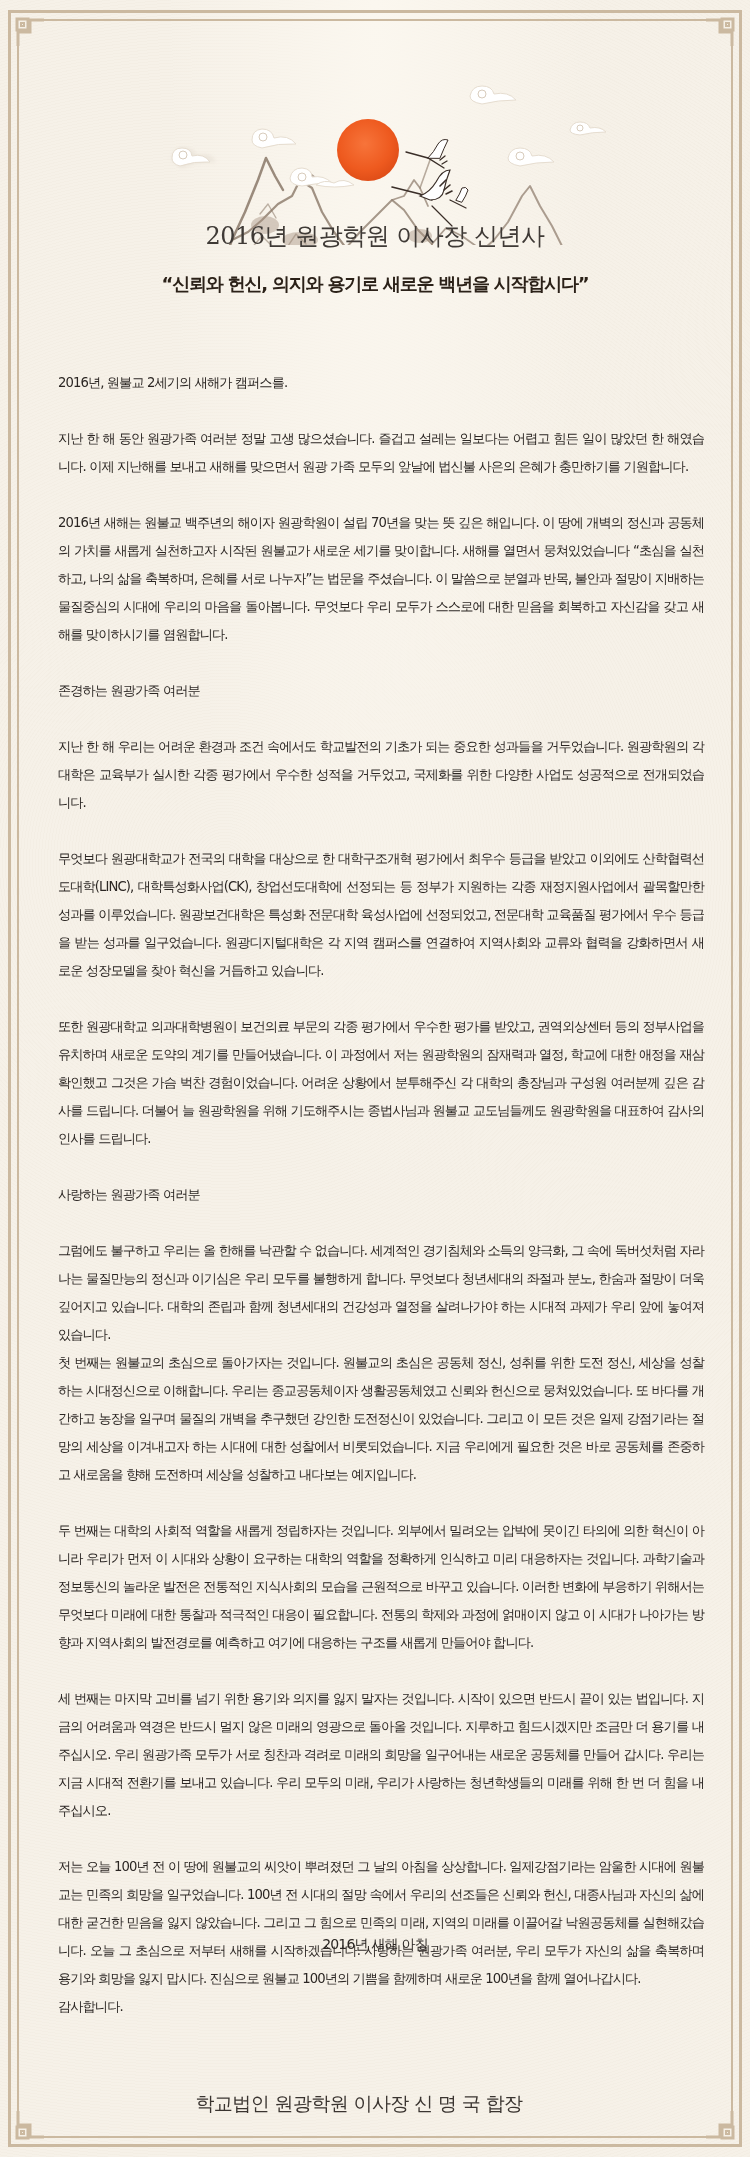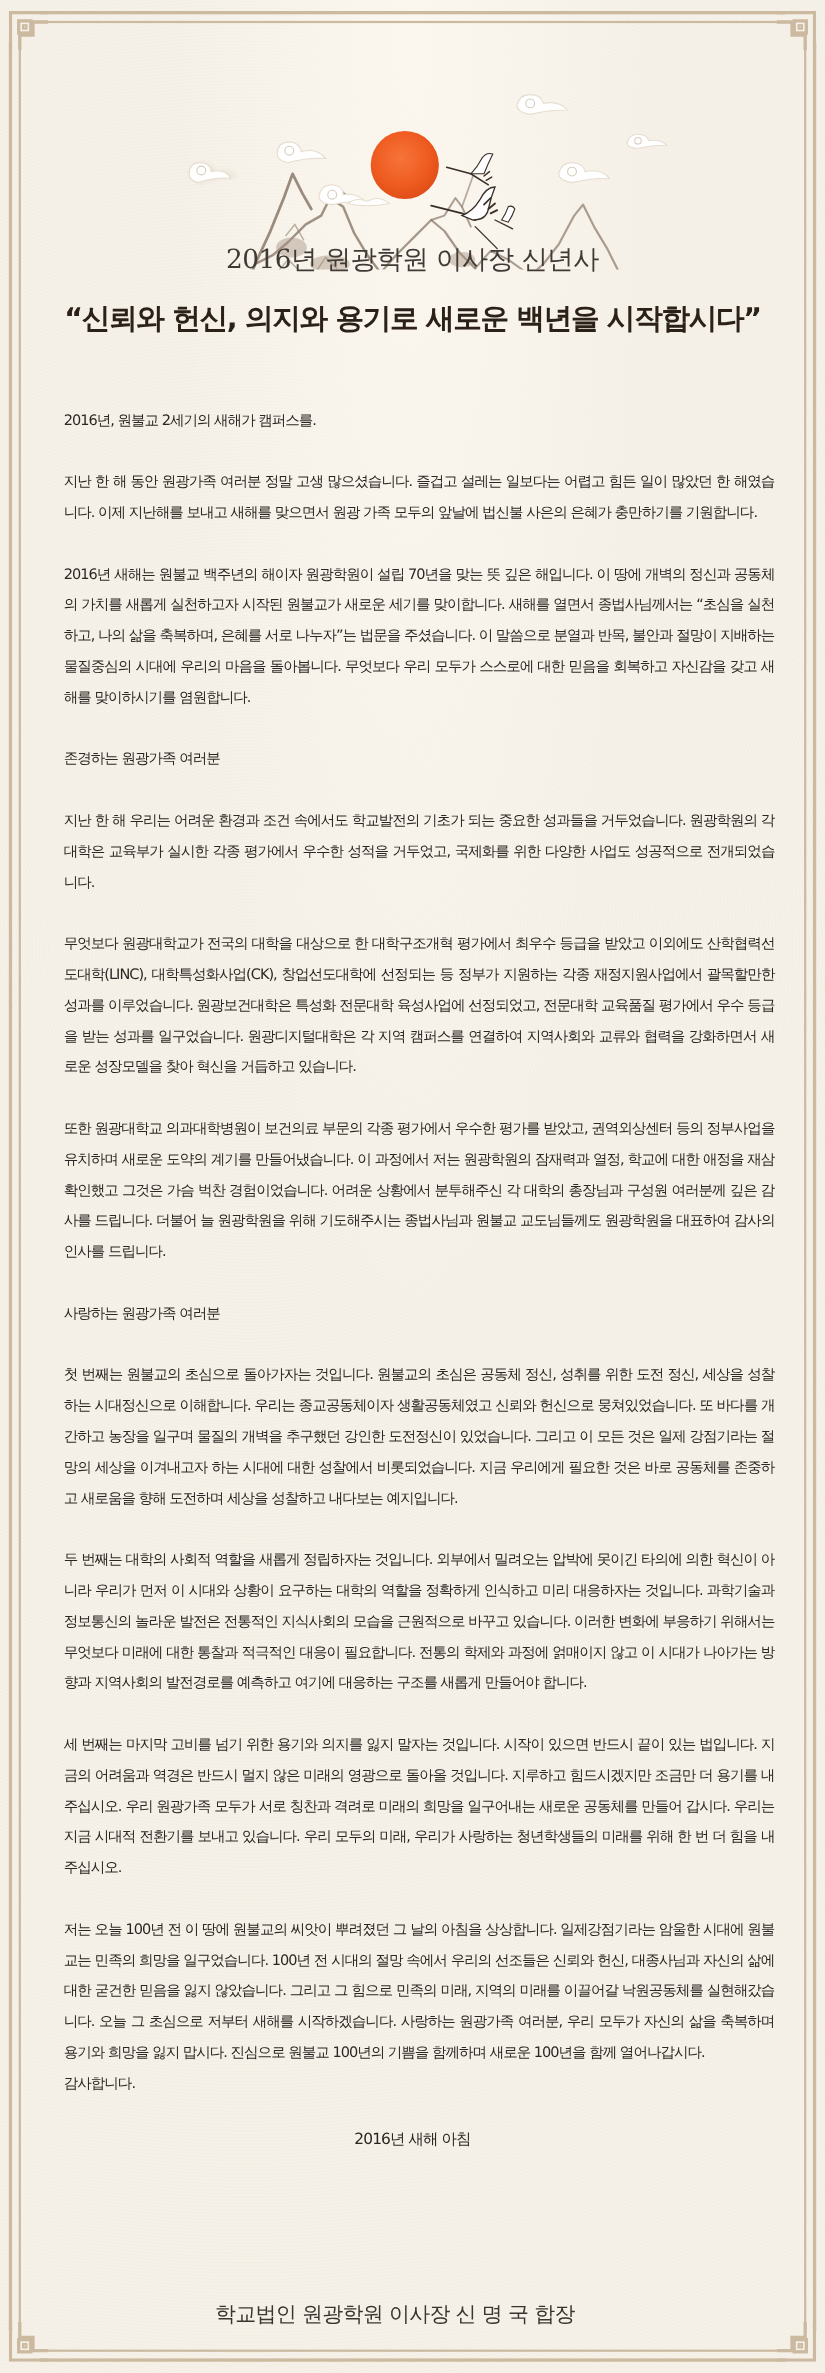--- a/index.html
+++ b/index.html
@@ -18,21 +18,21 @@
   .corner { position: absolute; width: 36px; height: 36px; }
   .hero { position: absolute; left: 0; top: 0; width: 750px; height: 245px; }
   .title-1 {
     position: absolute; left: 0; width: 750px; top: 220px; text-align: center;
     font-family: "DejaVu Serif", "Liberation Serif", serif;
     font-size: 24px; color: #3f3a36; letter-spacing: -0.5px;
   }
   .title-2 {
     position: absolute; left: 0; width: 750px; top: 272px; text-align: center;
     font-family: "DejaVu Sans", "Liberation Sans", sans-serif;
-    font-size: 26px; font-weight: bold; color: #2b2118; letter-spacing: -1.2px;
+    font-size: 18px; font-weight: bold; color: #2b2118; letter-spacing: -1.2px;
   }
   .body-text {
     position: absolute; left: 50px; width: 654px; top: 369px;
     font-size: 13.2px; line-height: 28px; letter-spacing: -0.9px; color: #2b2623;
     text-align: justify;
   }
   .body-text p { margin: 0 0 28px 0; }
   .body-text p.tight { margin-bottom: 0; }
   .body-text .indent { padding-left: 8px; }
   .closing-date {
@@ -157,26 +157,27 @@
     <path d="M456 200 q4 -6 6 -12 q4 -2 6 2 q-2 6 -6 12 z" fill="#fff" stroke-width="1"></path>
   </g>
 </svg>
 
 <div class="title-1">2016년 원광학원 이사장 신년사</div>
 <div class="title-2">“신뢰와 헌신, 의지와 용기로 새로운 백년을 시작합시다”</div>
 
 <div class="body-text">
   <p class="indent">2016년, 원불교 2세기의 새해가 캠퍼스를.</p>
   <p class="indent">지난 한 해 동안 원광가족 여러분 정말 고생 많으셨습니다. 즐겁고 설레는 일보다는 어렵고 힘든 일이 많았던 한 해였습니다. 이제 지난해를 보내고 새해를 맞으면서 원광 가족 모두의 앞날에 법신불 사은의 은혜가 충만하기를 기원합니다.</p>
-  <p class="indent">2016년 새해는 원불교 백주년의 해이자 원광학원이 설립 70년을 맞는 뜻 깊은 해입니다. 이 땅에 개벽의 정신과 공동체의 가치를 새롭게 실천하고자 시작된 원불교가 새로운 세기를 맞이합니다. 새해를 열면서 종법사님께서는 “초심을 실천하고, 나의 삶을 축복하며, 은혜를 서로 나누자”는 법문을 주셨습니다. 이 말씀으로 분열과 반목, 불안과 절망이 지배하는 물질중심의 시대에 우리의 마음을 돌아봅니다. 무엇보다 우리 모두가 스스로에 대한 믿음을 회복하고 자신감을 갖고 새해를 맞이하시기를 염원합니다.</p>
+  <p class="indent">2016년 새해는 원불교 백주년의 해이자 원광학원이 설립 70년을 맞는 뜻 깊은 해입니다. 이 땅에 개벽의 정신과 공동체의 가치를 새롭게 실천하고자 시작된 원불교가 새로운 세기를 맞이합니다. 새해를 열면서 뭉쳐있었습니다 “초심을 실천하고, 나의 삶을 축복하며, 은혜를 서로 나누자”는 법문을 주셨습니다. 이 말씀으로 분열과 반목, 불안과 절망이 지배하는 물질중심의 시대에 우리의 마음을 돌아봅니다. 무엇보다 우리 모두가 스스로에 대한 믿음을 회복하고 자신감을 갖고 새해를 맞이하시기를 염원합니다.</p>
   <p class="indent">존경하는 원광가족 여러분</p>
   <p class="indent">지난 한 해 우리는 어려운 환경과 조건 속에서도 학교발전의 기초가 되는 중요한 성과들을 거두었습니다. 원광학원의 각 대학은 교육부가 실시한 각종 평가에서 우수한 성적을 거두었고, 국제화를 위한 다양한 사업도 성공적으로 전개되었습니다.</p>
   <p class="indent">무엇보다 원광대학교가 전국의 대학을 대상으로 한 대학구조개혁 평가에서 최우수 등급을 받았고 이외에도 산학협력선도대학(LINC), 대학특성화사업(CK), 창업선도대학에 선정되는 등 정부가 지원하는 각종 재정지원사업에서 괄목할만한 성과를 이루었습니다. 원광보건대학은 특성화 전문대학 육성사업에 선정되었고, 전문대학 교육품질 평가에서 우수 등급을 받는 성과를 일구었습니다. 원광디지털대학은 각 지역 캠퍼스를 연결하여 지역사회와 교류와 협력을 강화하면서 새로운 성장모델을 찾아 혁신을 거듭하고 있습니다.</p>
   <p class="indent">또한 원광대학교 의과대학병원이 보건의료 부문의 각종 평가에서 우수한 평가를 받았고, 권역외상센터 등의 정부사업을 유치하며 새로운 도약의 계기를 만들어냈습니다. 이 과정에서 저는 원광학원의 잠재력과 열정, 학교에 대한 애정을 재삼 확인했고 그것은 가슴 벅찬 경험이었습니다. 어려운 상황에서 분투해주신 각 대학의 총장님과 구성원 여러분께 깊은 감사를 드립니다. 더불어 늘 원광학원을 위해 기도해주시는 종법사님과 원불교 교도님들께도 원광학원을 대표하여 감사의 인사를 드립니다.</p>
   <p class="indent">사랑하는 원광가족 여러분</p>
+  <p class="indent tight">그럼에도 불구하고 우리는 올 한해를 낙관할 수 없습니다. 세계적인 경기침체와 소득의 양극화, 그 속에 독버섯처럼 자라나는 물질만능의 정신과 이기심은 우리 모두를 불행하게 합니다. 무엇보다 청년세대의 좌절과 분노, 한숨과 절망이 더욱 깊어지고 있습니다. 대학의 존립과 함께 청년세대의 건강성과 열정을 살려나가야 하는 시대적 과제가 우리 앞에 놓여져 있습니다.</p>
   <p class="indent">첫 번째는 원불교의 초심으로 돌아가자는 것입니다. 원불교의 초심은 공동체 정신, 성취를 위한 도전 정신, 세상을 성찰하는 시대정신으로 이해합니다. 우리는 종교공동체이자 생활공동체였고 신뢰와 헌신으로 뭉쳐있었습니다. 또 바다를 개간하고 농장을 일구며 물질의 개벽을 추구했던 강인한 도전정신이 있었습니다. 그리고 이 모든 것은 일제 강점기라는 절망의 세상을 이겨내고자 하는 시대에 대한 성찰에서 비롯되었습니다. 지금 우리에게 필요한 것은 바로 공동체를 존중하고 새로움을 향해 도전하며 세상을 성찰하고 내다보는 예지입니다.</p>
   <p class="indent">두 번째는 대학의 사회적 역할을 새롭게 정립하자는 것입니다. 외부에서 밀려오는 압박에 못이긴 타의에 의한 혁신이 아니라 우리가 먼저 이 시대와 상황이 요구하는 대학의 역할을 정확하게 인식하고 미리 대응하자는 것입니다. 과학기술과 정보통신의 놀라운 발전은 전통적인 지식사회의 모습을 근원적으로 바꾸고 있습니다. 이러한 변화에 부응하기 위해서는 무엇보다 미래에 대한 통찰과 적극적인 대응이 필요합니다. 전통의 학제와 과정에 얽매이지 않고 이 시대가 나아가는 방향과 지역사회의 발전경로를 예측하고 여기에 대응하는 구조를 새롭게 만들어야 합니다.</p>
   <p class="indent">세 번째는 마지막 고비를 넘기 위한 용기와 의지를 잃지 말자는 것입니다. 시작이 있으면 반드시 끝이 있는 법입니다. 지금의 어려움과 역경은 반드시 멀지 않은 미래의 영광으로 돌아올 것입니다. 지루하고 힘드시겠지만 조금만 더 용기를 내 주십시오. 우리 원광가족 모두가 서로 칭찬과 격려로 미래의 희망을 일구어내는 새로운 공동체를 만들어 갑시다. 우리는 지금 시대적 전환기를 보내고 있습니다. 우리 모두의 미래, 우리가 사랑하는 청년학생들의 미래를 위해 한 번 더 힘을 내 주십시오.</p>
   <p class="indent tight">저는 오늘 100년 전 이 땅에 원불교의 씨앗이 뿌려졌던 그 날의 아침을 상상합니다. 일제강점기라는 암울한 시대에 원불교는 민족의 희망을 일구었습니다. 100년 전 시대의 절망 속에서 우리의 선조들은 신뢰와 헌신, 대종사님과 자신의 삶에 대한 굳건한 믿음을 잃지 않았습니다. 그리고 그 힘으로 민족의 미래, 지역의 미래를 이끌어갈 낙원공동체를 실현해갔습니다. 오늘 그 초심으로 저부터 새해를 시작하겠습니다. 사랑하는 원광가족 여러분, 우리 모두가 자신의 삶을 축복하며 용기와 희망을 잃지 맙시다. 진심으로 원불교 100년의 기쁨을 함께하며 새로운 100년을 함께 열어나갑시다.</p>
   <p class="indent">감사합니다.</p>
 </div>
 
 <div class="closing-date">2016년 새해 아침</div>
 <div class="signature">학교법인 원광학원 이사장  신 명 국 합장</div>
 

